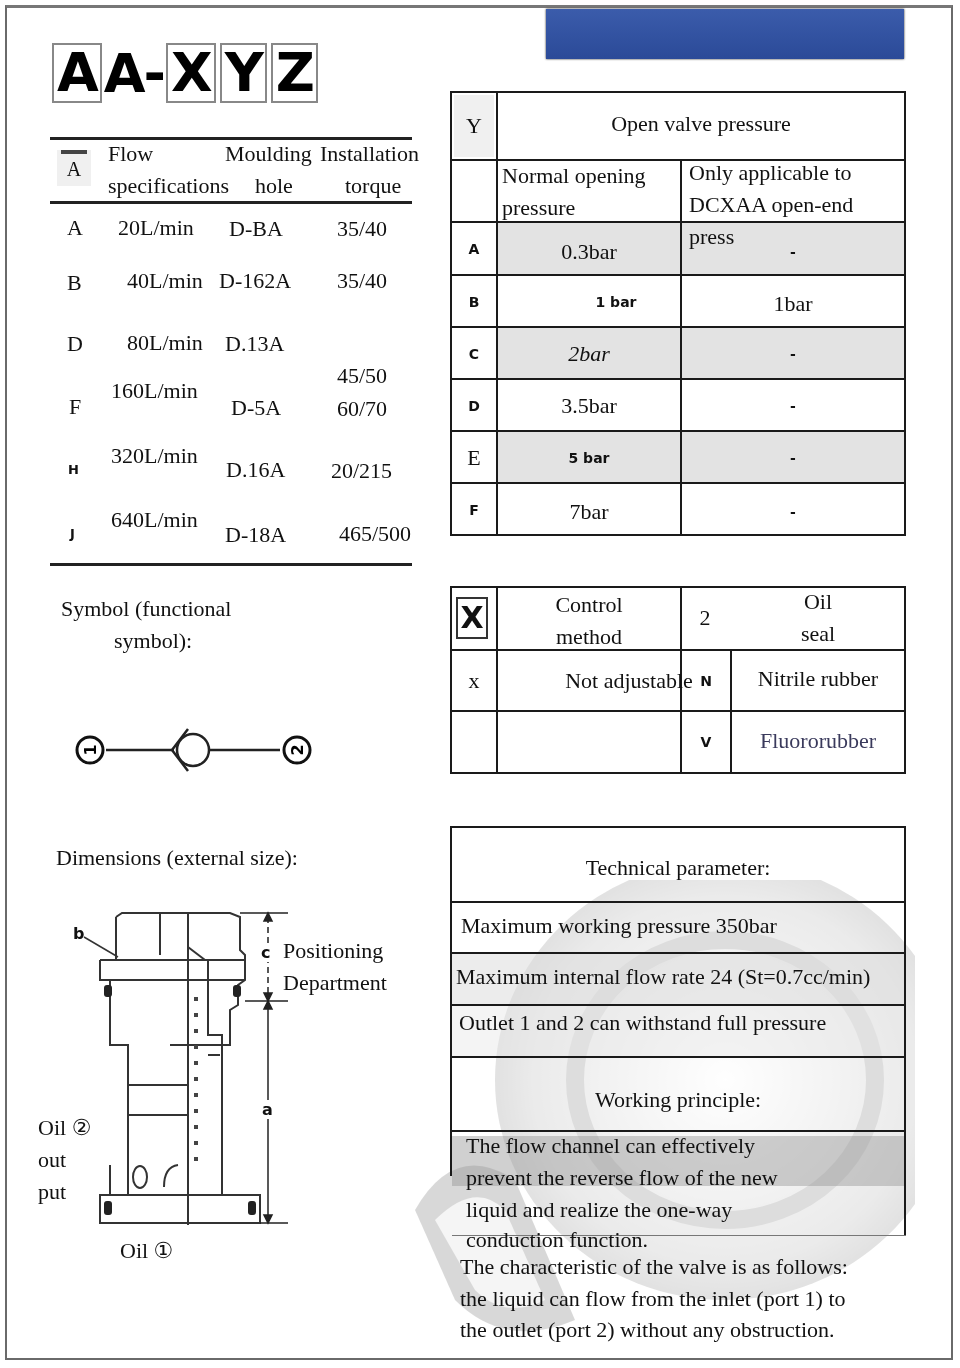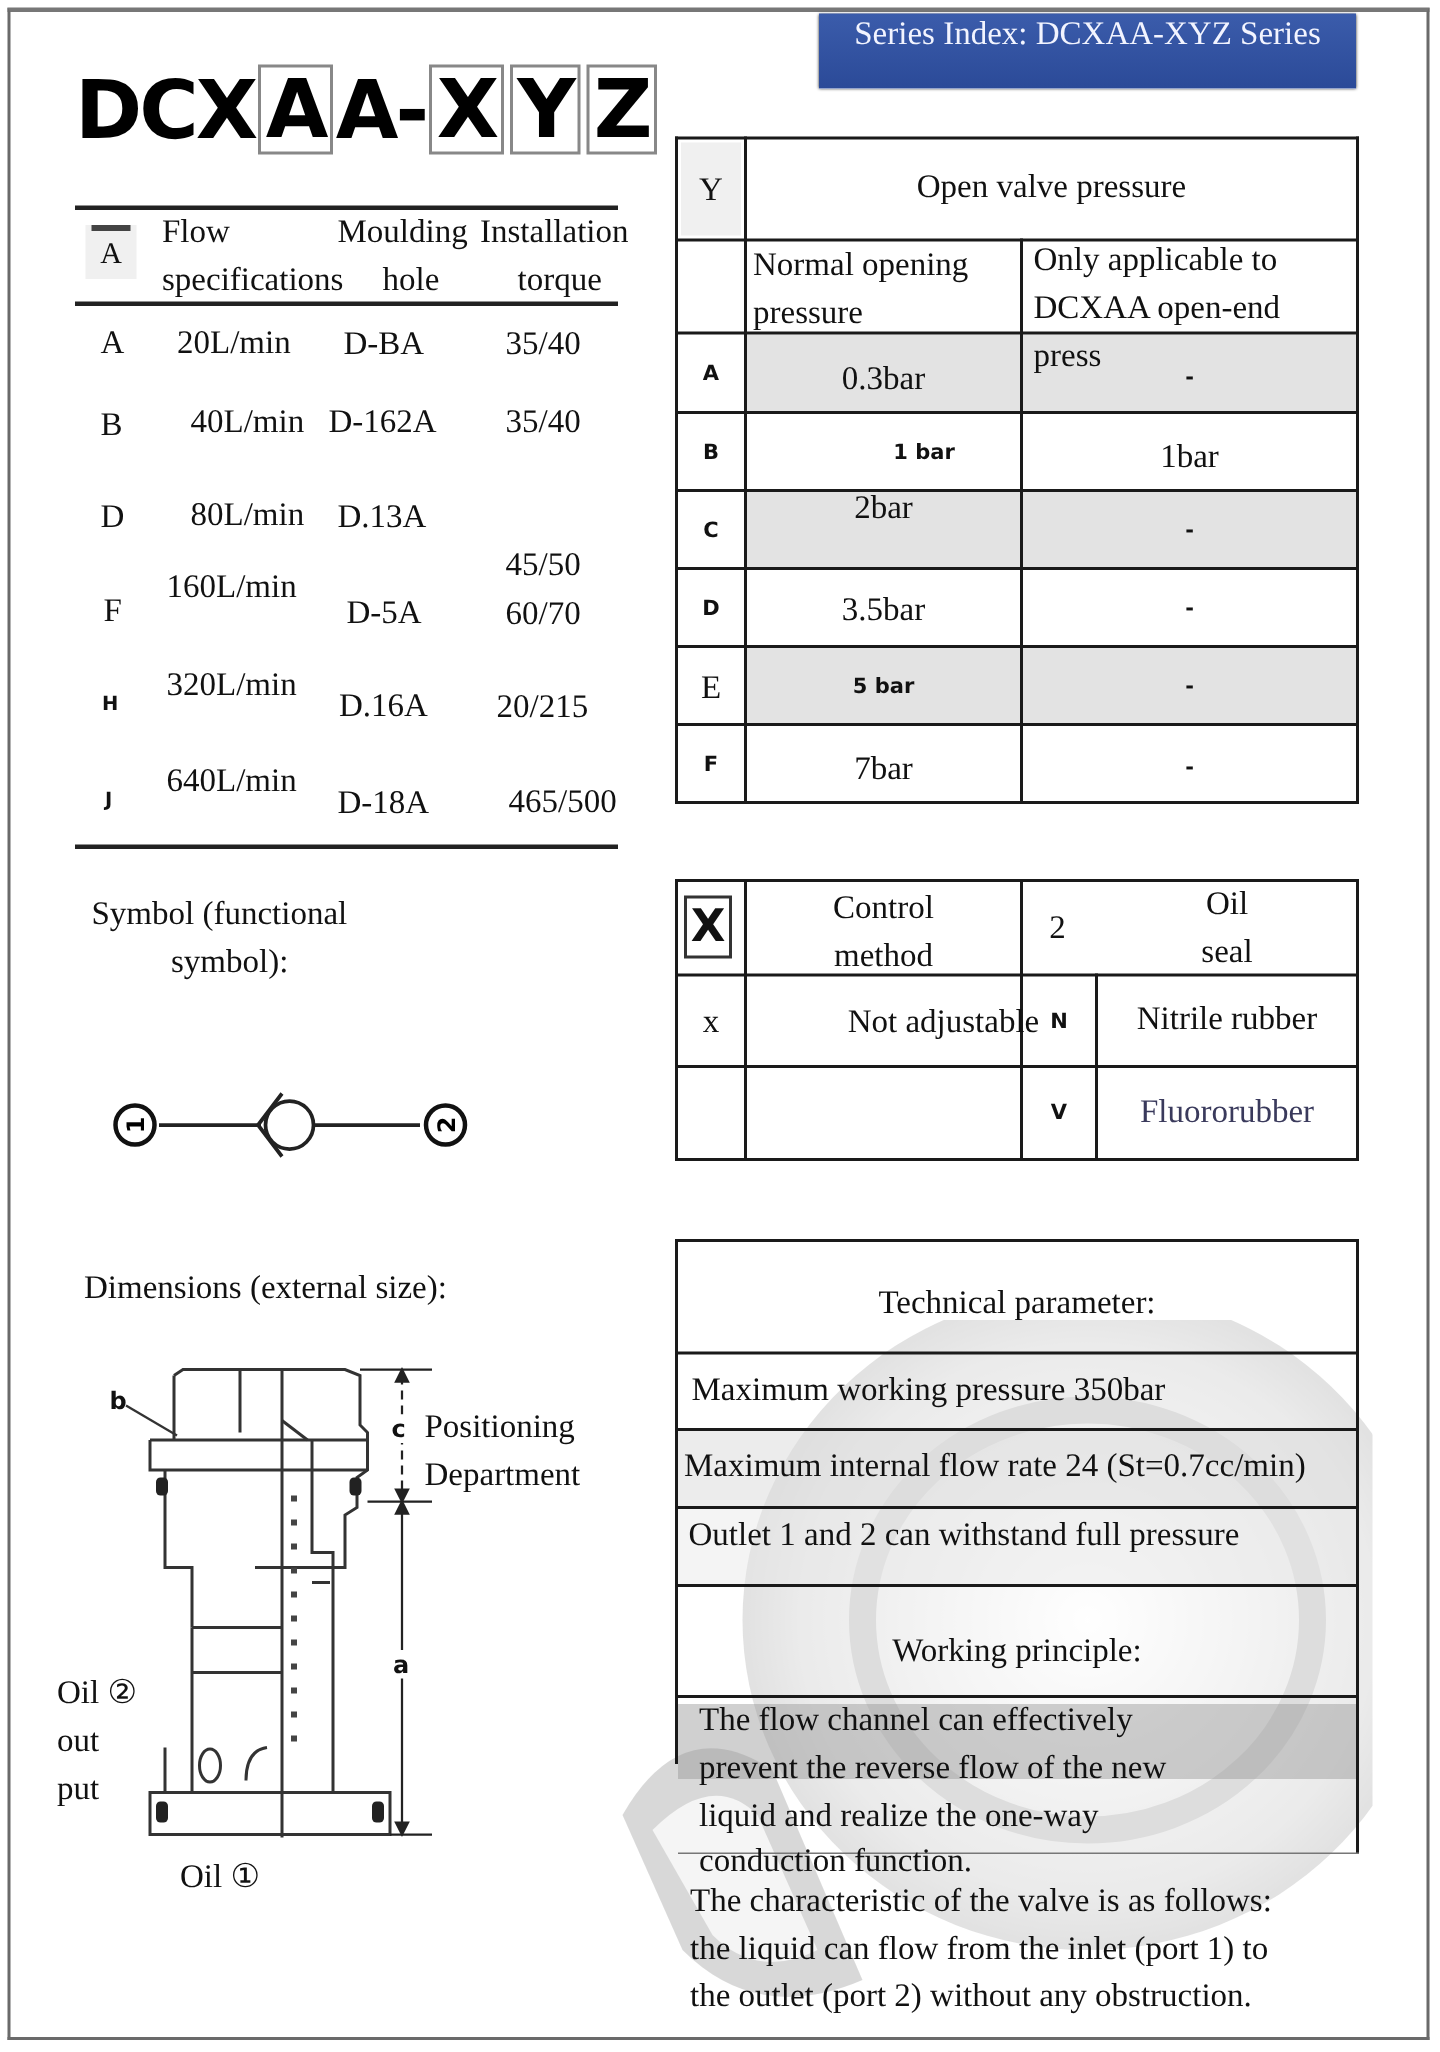--- a/index.html
+++ b/index.html
@@ -44,25 +44,23 @@
       <stop offset="100%" stop-color="#6e6e6e"></stop>
     </radialGradient>
   </defs>
   <ellipse cx="330" cy="200" rx="230" ry="220" fill="url(#g1)"></ellipse>
   <ellipse cx="330" cy="200" rx="150" ry="140" fill="none" stroke="#888" stroke-width="18"></ellipse>
   <path d="M20 330 Q60 260 120 300 L180 440 Q110 470 60 420 Z" fill="#777"></path>
   <path d="M40 340 Q80 300 110 330 L150 420 Q110 440 80 410 Z" fill="#ddd"></path>
 </svg>
 
 <div class="abs banner">
-  <div>Series Index: DCXAA-XYZ Series</div>
 </div>
 
 <div class="abs model">
-  <span>DCX</span>
     <span class="box">A</span>
     <span>A-</span>
     <span class="box">X</span>
     <span class="box">Y</span>
     <span class="box">Z</span>
 </div>
 
 <div>
   <div class="hr" style="left:50px;top:137px;width:362px;height:3px;"></div>
   <div class="hr" style="left:50px;top:201px;width:362px;height:3px;"></div>
@@ -138,21 +136,21 @@
 
   <div class="cell sans-b" style="left:452px;top:223px;width:44px;height:51px;">A</div>
   <div class="cell" style="left:498px;top:226px;width:182px;height:51px;">0.3bar</div>
   <div class="cell sans-b" style="left:682px;top:226px;width:222px;height:51px;">-</div>
 
   <div class="cell sans-b" style="left:452px;top:276px;width:44px;height:51px;">B</div>
   <div class="cell sans-b" style="left:498px;top:276px;width:182px;height:51px;padding-left:27px;">1 bar</div>
   <div class="cell" style="left:682px;top:278px;width:222px;height:51px;">1bar</div>
 
   <div class="cell sans-b" style="left:452px;top:328px;width:44px;height:51px;">C</div>
-  <div class="cell" style="left:498px;top:312px;width:182px;height:51px;">2bar</div>
+  <div class="cell" style="left:498px;top:328px;width:182px;height:51px;font-style:italic;">2bar</div>
   <div class="cell sans-b" style="left:682px;top:328px;width:222px;height:51px;">-</div>
 
   <div class="cell sans-b" style="left:452px;top:380px;width:44px;height:51px;">D</div>
   <div class="cell" style="left:498px;top:380px;width:182px;height:51px;">3.5bar</div>
   <div class="cell sans-b" style="left:682px;top:380px;width:222px;height:51px;">-</div>
 
   <div class="cell" style="left:452px;top:432px;width:44px;height:51px;">E</div>
   <div class="cell sans-b" style="left:498px;top:432px;width:182px;height:51px;">5 bar</div>
   <div class="cell sans-b" style="left:682px;top:432px;width:222px;height:51px;">-</div>
 

